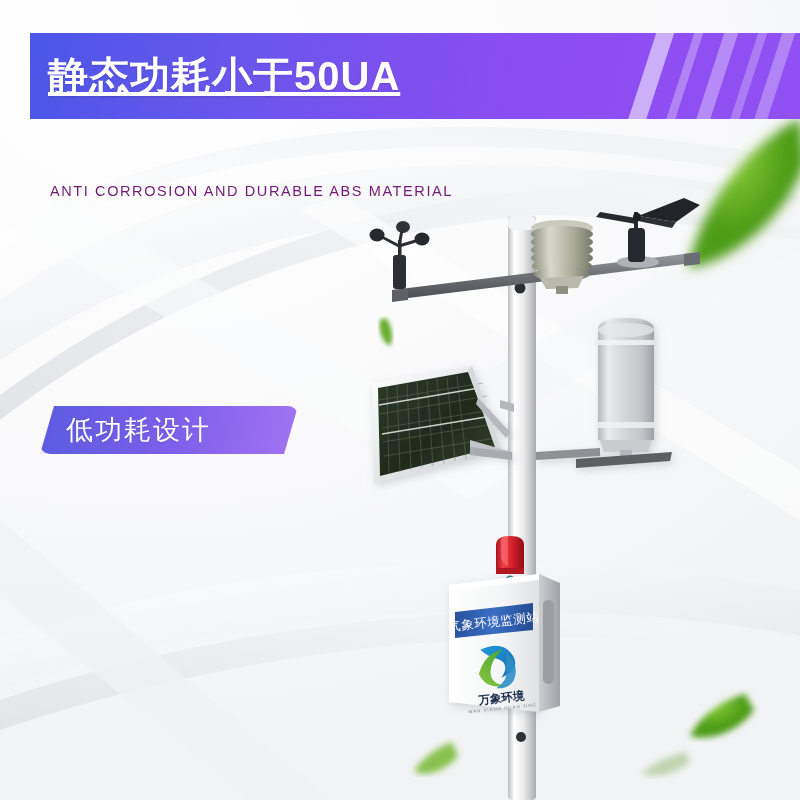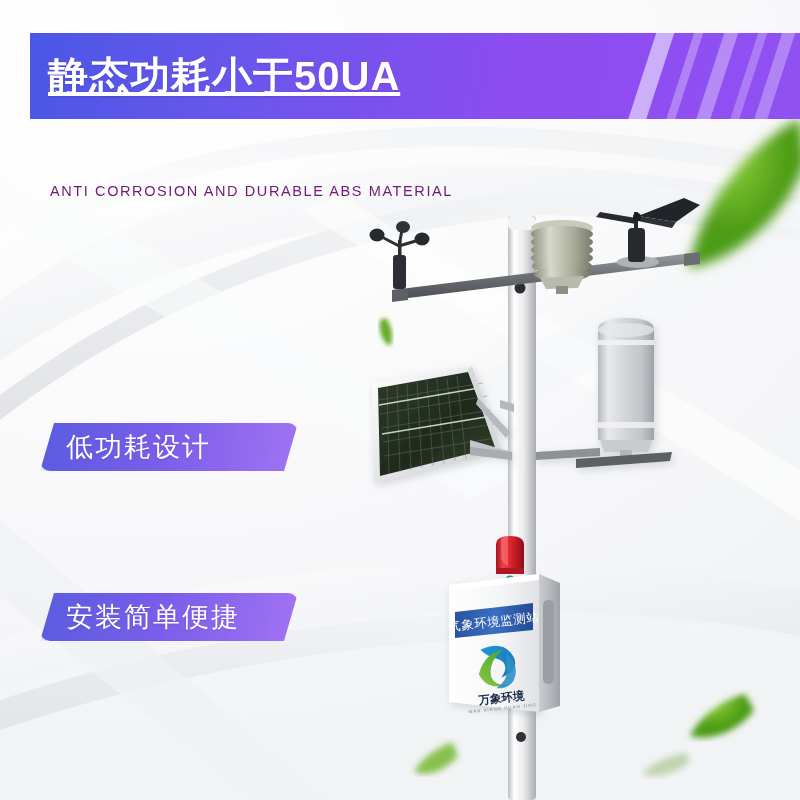--- a/index.html
+++ b/index.html
@@ -50,21 +50,21 @@
     clip-path:polygon(14px 0, 100% 0, calc(100% - 14px) 100%, 0 100%);
     border-radius:10px;
     box-shadow:0 3px 9px rgba(95,80,190,.22);
     display:flex; align-items:center;
   }
   .pill span {
     margin-left:26px; color:#ffffff; font-size:27px;
     letter-spacing:2px; white-space:nowrap;
     text-shadow:0 1px 2px rgba(40,20,90,.15);
   }
-  #pill-0 { top:423px; }
+  #pill-0 { top:406px; }
   #pill-1 { top:508px; }
   #pill-2 { top:593px; }
 
   
   .product { position:absolute; left:0; top:0; width:800px; height:800px; }
 </style>
 </head>
 <body>
 
 <div id="stage">
@@ -323,17 +323,14 @@
     <div class="stripe" style="left:712px;width:9px;background:rgba(255,255,255,.26);"></div>
     <div class="stripe" style="left:736px;width:13px;background:rgba(255,255,255,.30);"></div>
   </div>
   <div class="banner-title">静态功耗小于50UA</div>
 
   <div class="sub-en">ANTI CORROSION AND DURABLE ABS MATERIAL</div>
 
   <div class="pill" id="pill-0">
     <span>低功耗设计</span>
   </div>
-  <div class="pill" id="pill-2">
-    <span>安装简单便捷</span>
-  </div>
 
 </div>
 
 </body></html>

